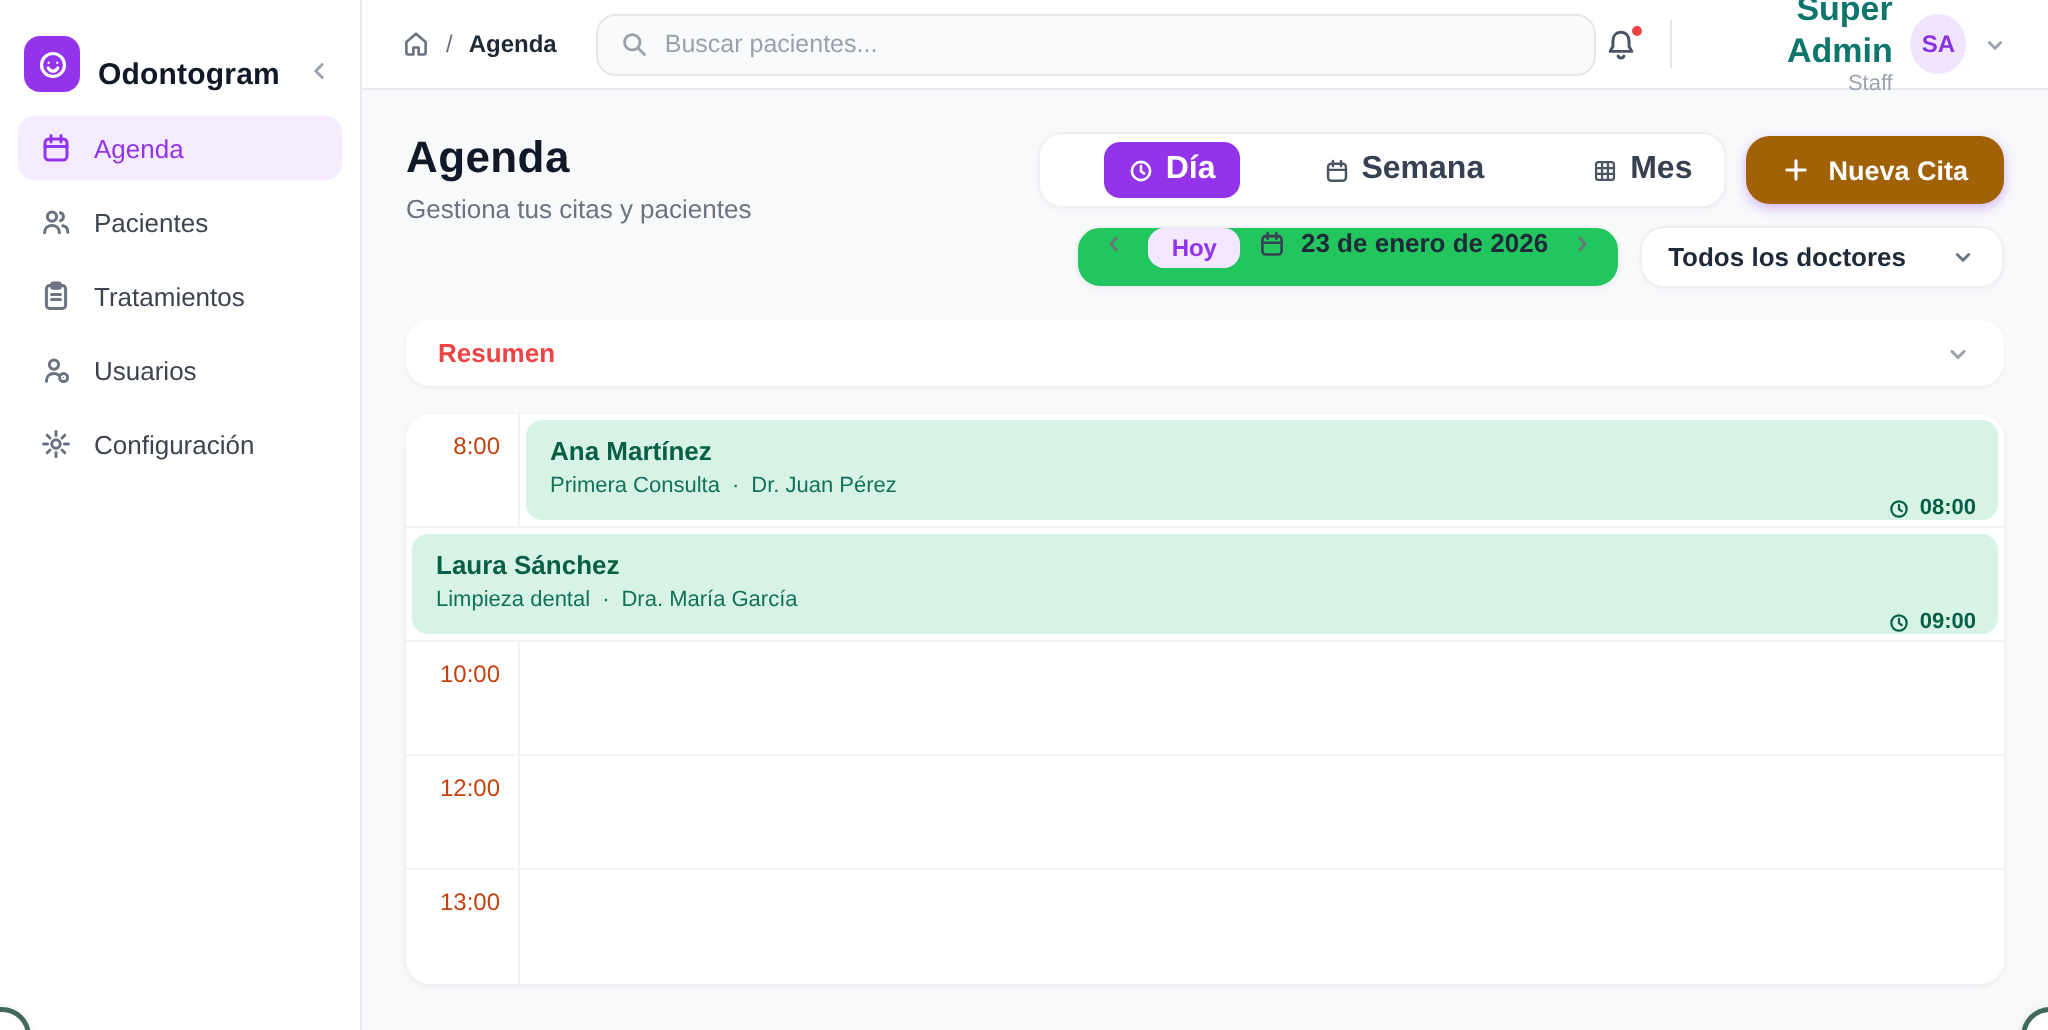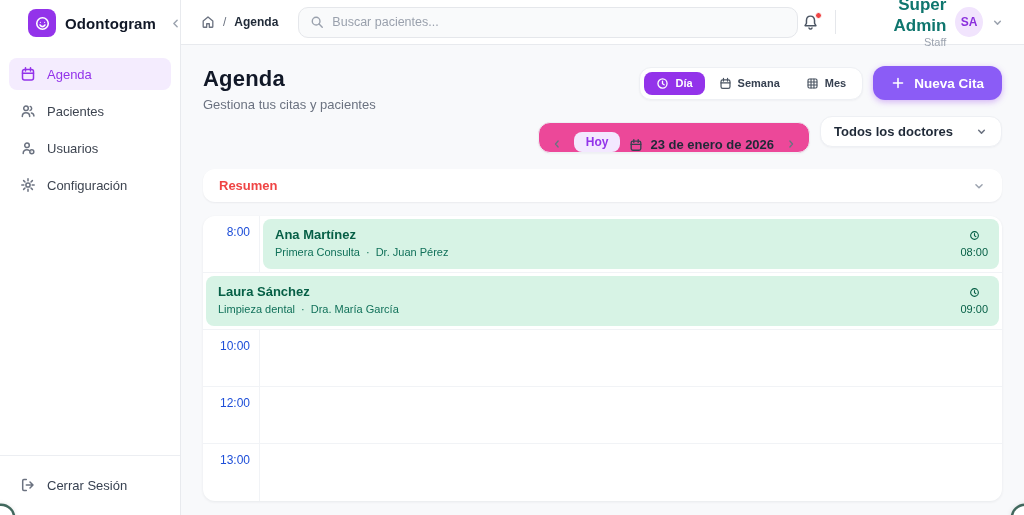--- a/index.html
+++ b/index.html
@@ -10,21 +10,21 @@
     display:flex;
   }
   svg { display:block; }
 
   
   .sidebar {
     width:181px; min-width:181px; background:#ffffff;
     border-right:1px solid #e8eaee;
     display:flex; flex-direction:column; height:515px;
   }
-  .logo-row { height:46px; display:flex; align-items:center; gap:9px; padding:0 28px; }
+  .logo-row { height:46px; display:flex; align-items:flex-end; gap:9px; padding:0 12px; }
   .logo-badge {
     width:28px; height:28px; border-radius:8px; background:#9333ea;
     display:flex; align-items:center; justify-content:center; color:#fff; flex-shrink:0;
   }
   .logo-text { font-size:15px; font-weight:700; color:#111827; flex:1; letter-spacing:.1px; }
   .collapse-btn { color:#9ca3af; padding:4px; cursor:pointer; }
   .nav { padding:12px 9px 0; display:flex; flex-direction:column; gap:5px; }
   .nav-item {
     display:flex; align-items:center; gap:11px;
     padding:8px 11px; border-radius:8px; font-size:13px; color:#3d4450; cursor:pointer;
@@ -82,37 +82,36 @@
   .page-title { font-size:22px; font-weight:700; color:#111827; letter-spacing:.2px; }
   .page-subtitle { font-size:13px; color:#6b7280; margin-top:5px; }
   .header-controls { display:flex; flex-direction:column; align-items:flex-end; gap:9px; }
   .controls-row { display:flex; align-items:center; gap:10px; }
   .toggle-group {
     background:#fff; border:1px solid #eef0f4; border-radius:12px; padding:4px;
     display:flex; align-items:center; gap:2px; box-shadow:0 1px 2px rgba(16,24,40,.04);
   }
   .toggle {
     display:flex; align-items:center; gap:6px; padding:5px 12px; border-radius:8px;
-    font-size:11px; font-weight:600; color:#374151; cursor:pointer; white-space:nowrap;
+    font-size:16px; font-weight:600; color:#374151; cursor:pointer; white-space:nowrap;margin-left:28px;
   }
   .toggle .t-icon { color:#4b5563; }
   .toggle.active { background:#9333ea; color:#fff; }
   .toggle.active .t-icon { color:#fff; }
   .btn-primary {
-    background:#8b5cf6; color:#fff; border:none; border-radius:12px;
+    background:#a16207; color:#fff; border:none; border-radius:12px;
     height:34px; padding:0 18px; font-size:13.5px; font-weight:600;
     font-family:"Liberation Sans", sans-serif;
     display:flex; align-items:center; gap:9px; cursor:pointer;
     box-shadow:0 2px 6px rgba(147,51,234,.35);
   }
   .date-nav {
-    background:#ec4899; border:1px solid #eef0f4; border-radius:12px; height:31px;
-    display:flex; align-items:flex-end; gap:9px; padding:0 10px;
+    background:#22c55e; border:1px solid #eef0f4; border-radius:12px; height:31px;
+    display:flex; align-items:flex-start; gap:9px; padding:0 10px;
     box-shadow:0 1px 2px rgba(16,24,40,.04);
-    margin-top:13px;
   }
   .nav-chevron { color:#6b7280; cursor:pointer; padding:2px; }
   .today-pill {
     background:#f3e8ff; color:#9333ea; font-size:12px; font-weight:600;
     padding:3px 12px; border-radius:8px; cursor:pointer;
   }
   .date-label { display:flex; align-items:center; gap:7px; font-size:13px; font-weight:700; color:#1f2937; }
   .date-label .d-icon { color:#374151; }
   .doctor-select {
     background:#fff; border:1px solid #eef0f4; border-radius:12px; height:31px;
@@ -133,30 +132,30 @@
 
   
   .calendar-card {
     margin-top:14px; background:#fff; border-radius:12px;
     box-shadow:0 1px 3px rgba(16,24,40,.07); overflow:hidden;
   }
   .slot-row { display:flex; height:57px; border-bottom:1px solid #f1f3f6; }
   .slot-row:last-child { border-bottom:none; }
   .slot-time {
     width:57px; min-width:57px; border-right:1px solid #f1f3f6;
-    text-align:right; padding:9px 9px 0 0; font-size:12px; color:#1d4ed8;
+    text-align:right; padding:9px 9px 0 0; font-size:12px; color:#c2410c;
   }
   .slot-body { flex:1; padding:3px 3px; }
   .appt-card {
     height:100%; background:#d7f3e5; border-radius:8px; cursor:pointer;
     display:flex; justify-content:space-between; padding:8px 11px 0 12px;
   }
   .appt-patient { font-size:13px; font-weight:700; color:#065f46; }
   .appt-sub { margin-top:4px; font-size:11px; color:#11715a; display:flex; align-items:flex-end; gap:6px; }
-  .appt-time { display:flex; align-items:center; gap:5px; font-size:11px; font-weight:400; color:#065f46; padding-top:2px;flex-direction:column; }
+  .appt-time { display:flex; align-items:flex-end; gap:5px; font-size:11px; font-weight:700; color:#065f46; padding-top:2px; }
   .appt-time .c-icon { margin-top:1px; }
 
   
   .corner-blob {
     position:fixed; bottom:-7px; width:20px; height:16px; background:#fff;
     box-shadow:0 0 0 2.5px #41685d, 0 0 6px rgba(0,0,0,.25);
   }
   .corner-blob.left { left:-7px; border-radius:0 12px 0 0; }
   .corner-blob.right { right:-9px; border-radius:12px 0 0 0; }
 </style>
@@ -198,50 +197,49 @@
             <path d="M2.3 13.4c0-2.3 1.6-3.7 3.7-3.7s3.7 1.4 3.7 3.7"></path>
             <path d="M10.2 3.4a2.1 2.1 0 0 1 0 4"></path>
             <path d="M11.4 9.9c1.6.3 2.5 1.6 2.5 3.2"></path>
           </svg>
       </span>
       <span>Pacientes</span>
     </div>
     <div class="nav-item">
       <span class="ni-icon">
         <svg width="16" height="16" viewBox="0 0 16 16" fill="none" stroke="currentColor" stroke-width="1.5" stroke-linecap="round">
+            <rect x="3.2" y="2.8" width="9.6" height="11.4" rx="1.6"></rect>
+            <rect x="5.8" y="1.5" width="4.4" height="2.6" rx="1"></rect>
+            <path d="M5.8 7.2h4.4M5.8 9.8h4.4"></path>
+          </svg>
+      </span>
+      <span>Tratamientos</span>
+    </div>
+    <div class="nav-item">
+      <span class="ni-icon">
+        <svg width="16" height="16" viewBox="0 0 16 16" fill="none" stroke="currentColor" stroke-width="1.5" stroke-linecap="round">
             <circle cx="7" cy="5.3" r="2.3"></circle>
             <path d="M3.2 13.6c0-2.4 1.7-3.8 3.8-3.8.9 0 1.7.3 2.3.7"></path>
             <circle cx="11.8" cy="11.8" r="2"></circle>
             <circle cx="11.8" cy="11.8" r="0.4" fill="currentColor" stroke="none"></circle>
           </svg>
       </span>
       <span>Usuarios</span>
     </div>
     <div class="nav-item">
       <span class="ni-icon">
         <svg width="16" height="16" viewBox="0 0 16 16" fill="none" stroke="currentColor" stroke-width="1.5" stroke-linecap="round">
             <circle cx="8" cy="8" r="2.1"></circle>
             <path d="M8 1.8v2M8 12.2v2M1.8 8h2M12.2 8h2M3.6 3.6l1.4 1.4M11 11l1.4 1.4M12.4 3.6L11 5M5 11l-1.4 1.4"></path>
           </svg>
       </span>
       <span>Configuración</span>
     </div>
   </nav>
 
-  <div class="sidebar-footer">
-    <div class="logout-item">
-      <span class="ni-icon">
-        <svg width="16" height="16" viewBox="0 0 16 16" fill="none" stroke="currentColor" stroke-width="1.5" stroke-linecap="round" stroke-linejoin="round">
-            <path d="M6.3 2.6H3.9a1.2 1.2 0 0 0-1.2 1.2v8.4a1.2 1.2 0 0 0 1.2 1.2h2.4"></path>
-            <path d="M10 5l3 3-3 3M13 8H6.3"></path>
-          </svg>
-      </span>
-      <span>Cerrar Sesión</span>
-    </div>
-  </div>
 </aside>
 
 <div class="right-col">
 
   <header class="topbar">
     <div class="breadcrumb">
       <span>
         <svg width="14" height="14" viewBox="0 0 16 16" fill="none" stroke="currentColor" stroke-width="1.5" stroke-linecap="round" stroke-linejoin="round">
             <path d="M2.5 6.8 8 2.2l5.5 4.6V13a1 1 0 0 1-1 1h-3V10H6.5v4h-3a1 1 0 0 1-1-1Z"></path>
           </svg>

